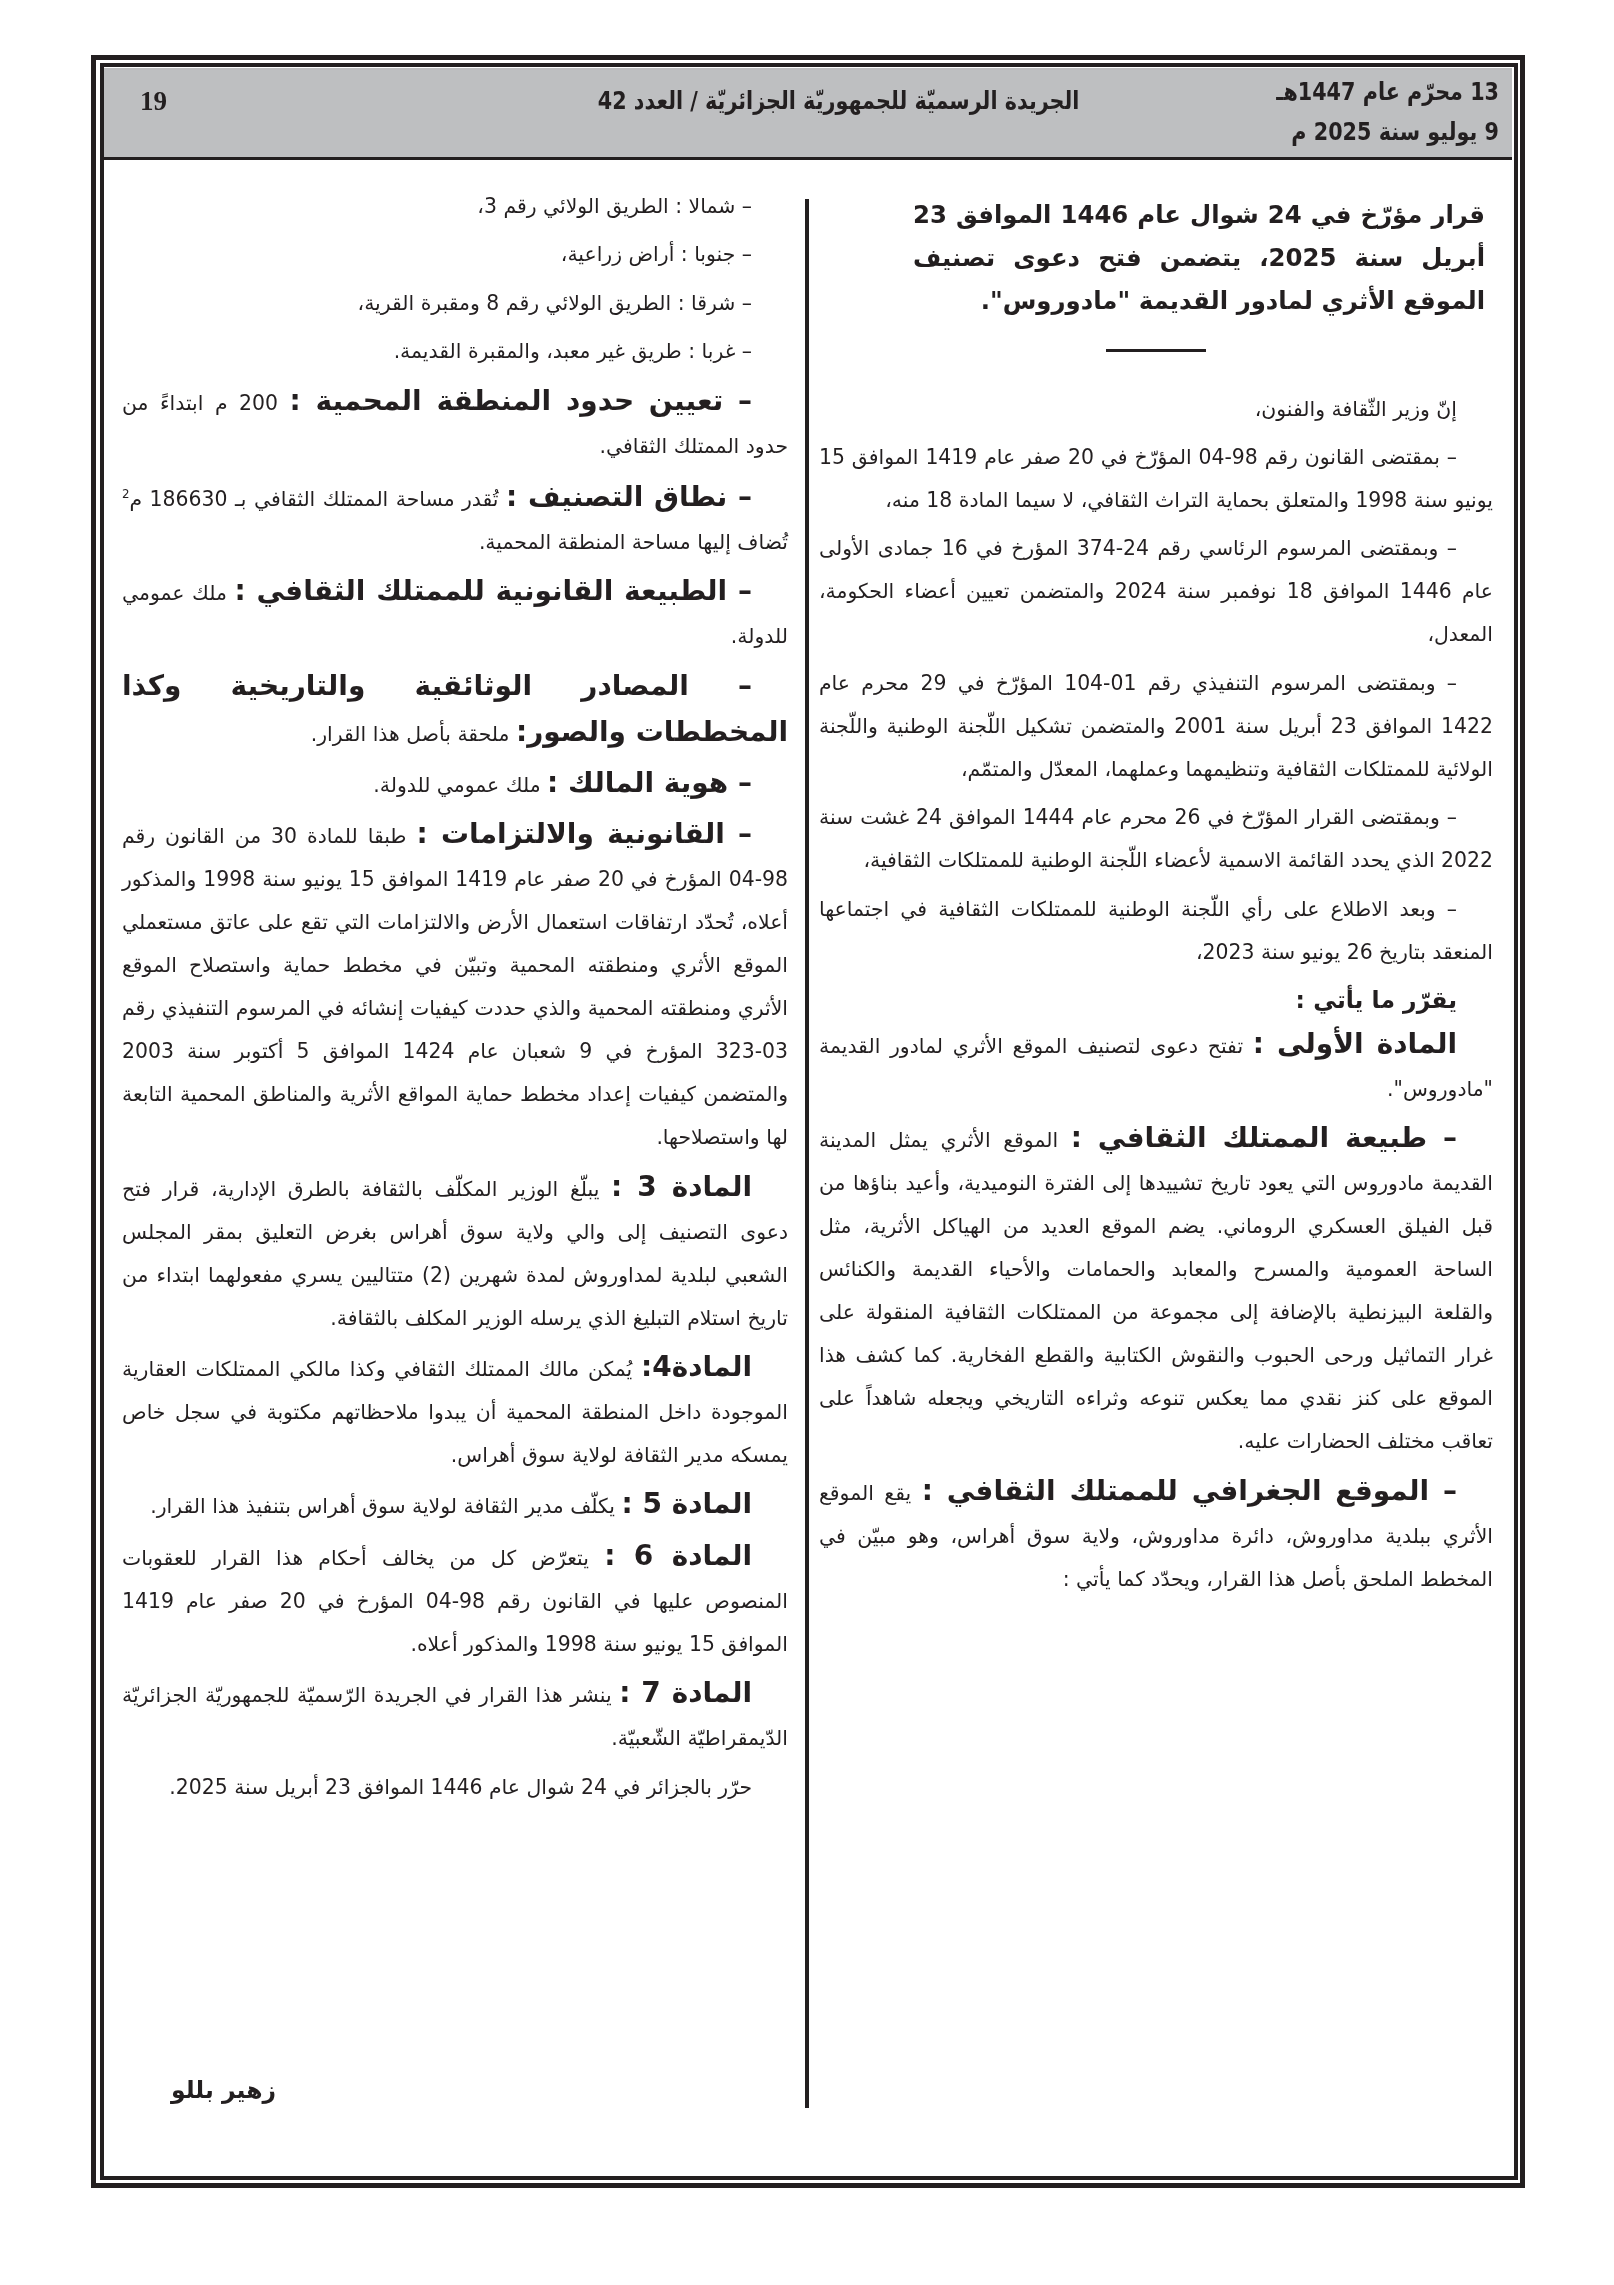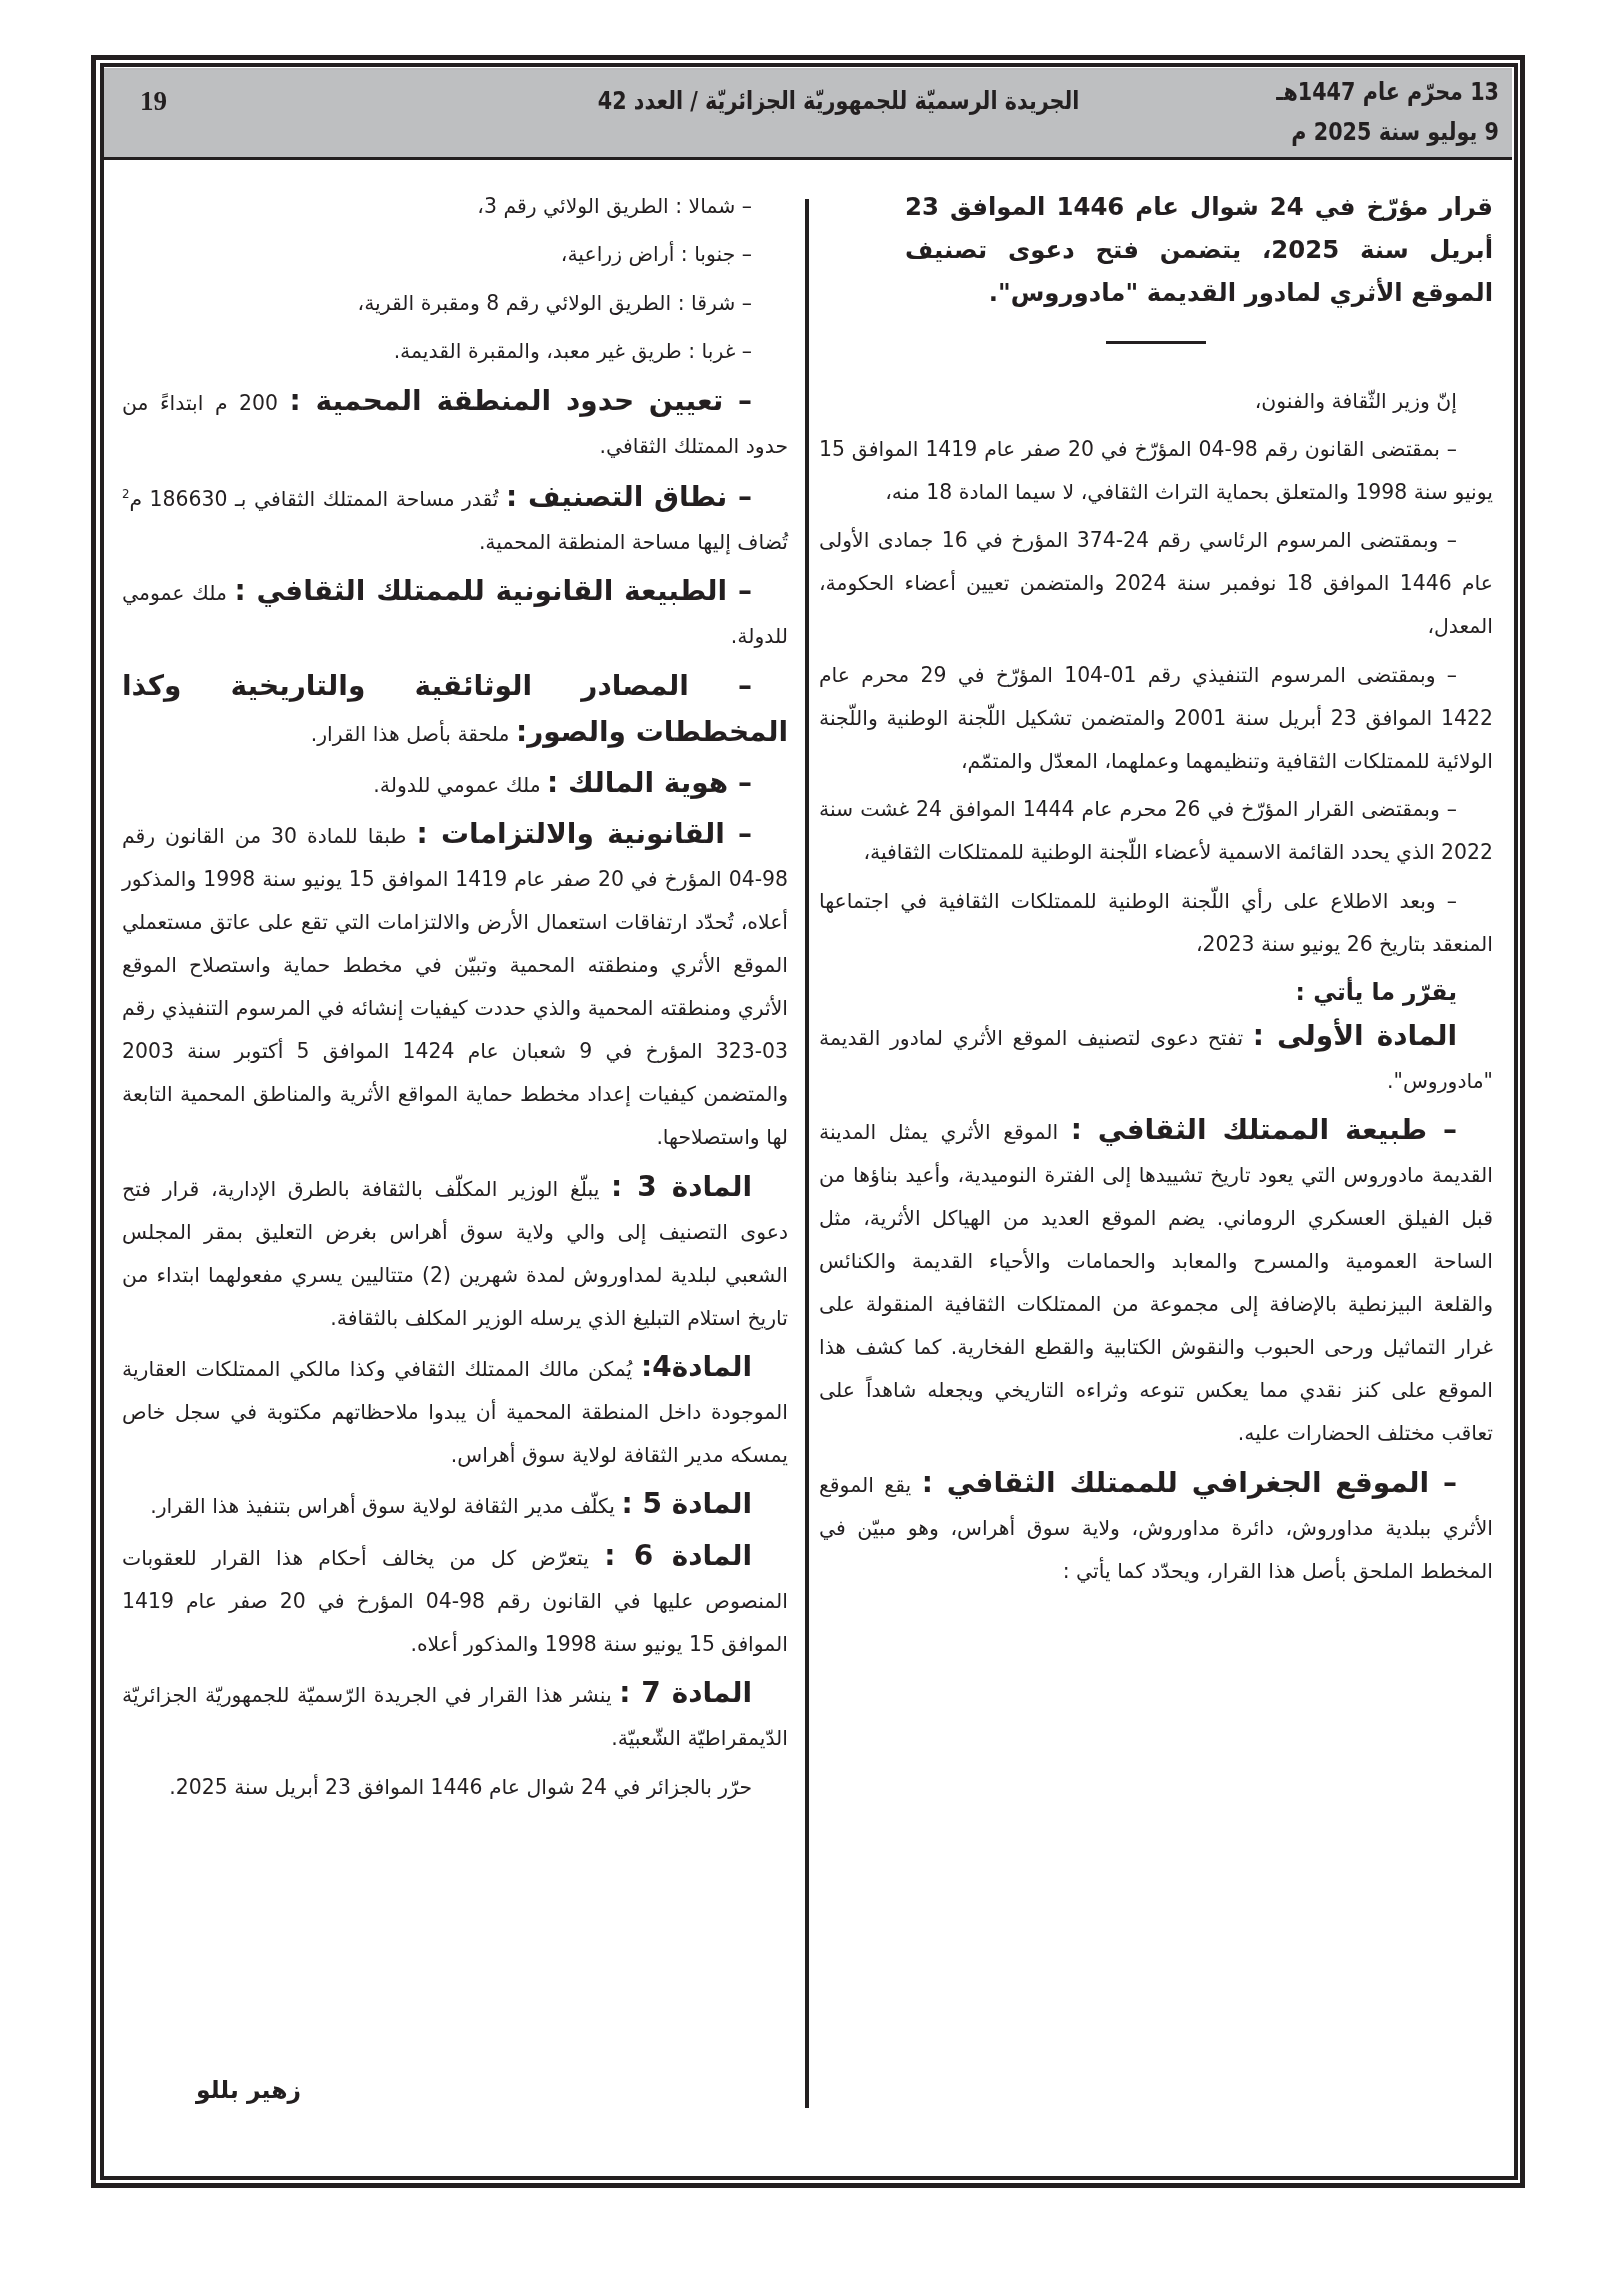--- a/index.html
+++ b/index.html
@@ -32,27 +32,27 @@
   }
   .col {
     position: absolute; top: 185px; font-size: 20.4px; line-height: 43px; text-align: justify;
     text-align-last: right;
   }
   .col-right { right: 122px; width: 674px; }
   .col-left { left: 122px; width: 666px; }
   .divider { position: absolute; left: 805px; top: 199px; width: 3.6px; height: 1909px; background: #231f20; }
   .p { margin: 0 0 5.4px 0; text-indent: 36px; }
   .title {
-    font-weight: bold; font-size: 24.4px; line-height: 43px; text-indent: 0; margin: 0;
+    font-weight: bold; font-size: 24.4px; line-height: 43px; text-indent: 0; margin: 8px;
     text-align: justify; text-align-last: right; padding-left: 86px;
   }
   .rule { width: 100px; height: 2.7px; background: #231f20; margin: 27px auto 36px auto; }
   .b { font-weight: bold; font-size: 28px; }
   .decision { font-weight: bold; font-size: 23.5px; text-indent: 36px; margin: 0; }
-  .sign { font-weight: bold; font-size: 23.5px; position: absolute; left: 196px; top: 2076px; }
+  .sign { font-weight: bold; font-size: 23.5px; position: absolute; left: 171px; top: 2076px; }
   sup { font-size: 11.8px; }
 </style>
 </head>
 <body>
 
 <div class="outer-frame"></div>
 <div class="inner-frame"></div>
 
 <header class="header">
   <div class="header-date">

